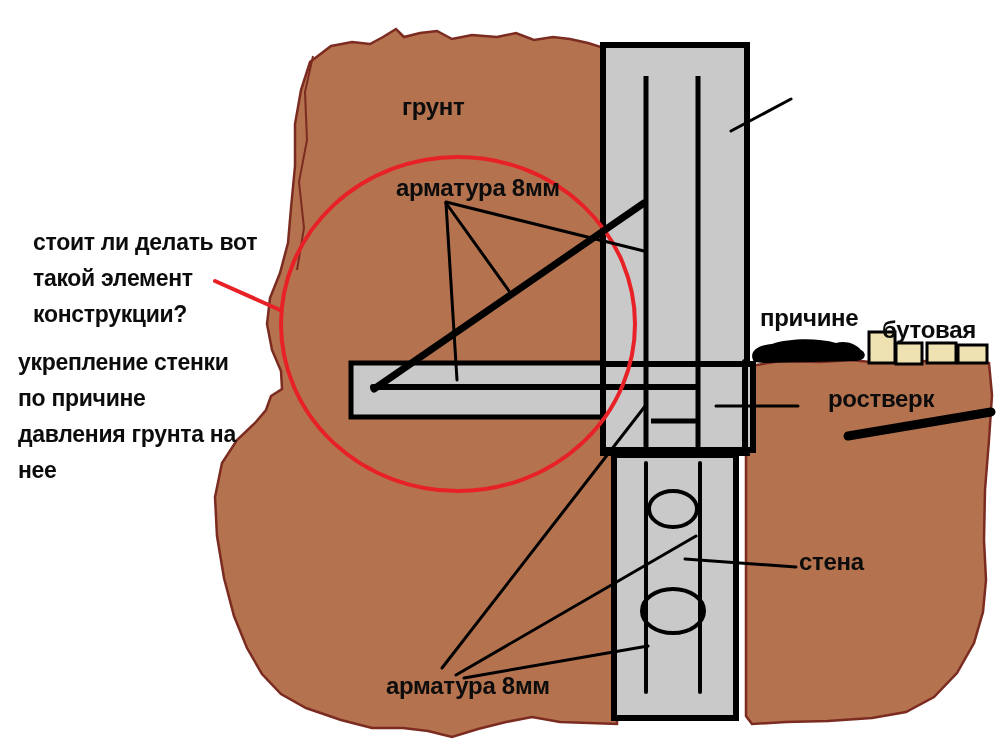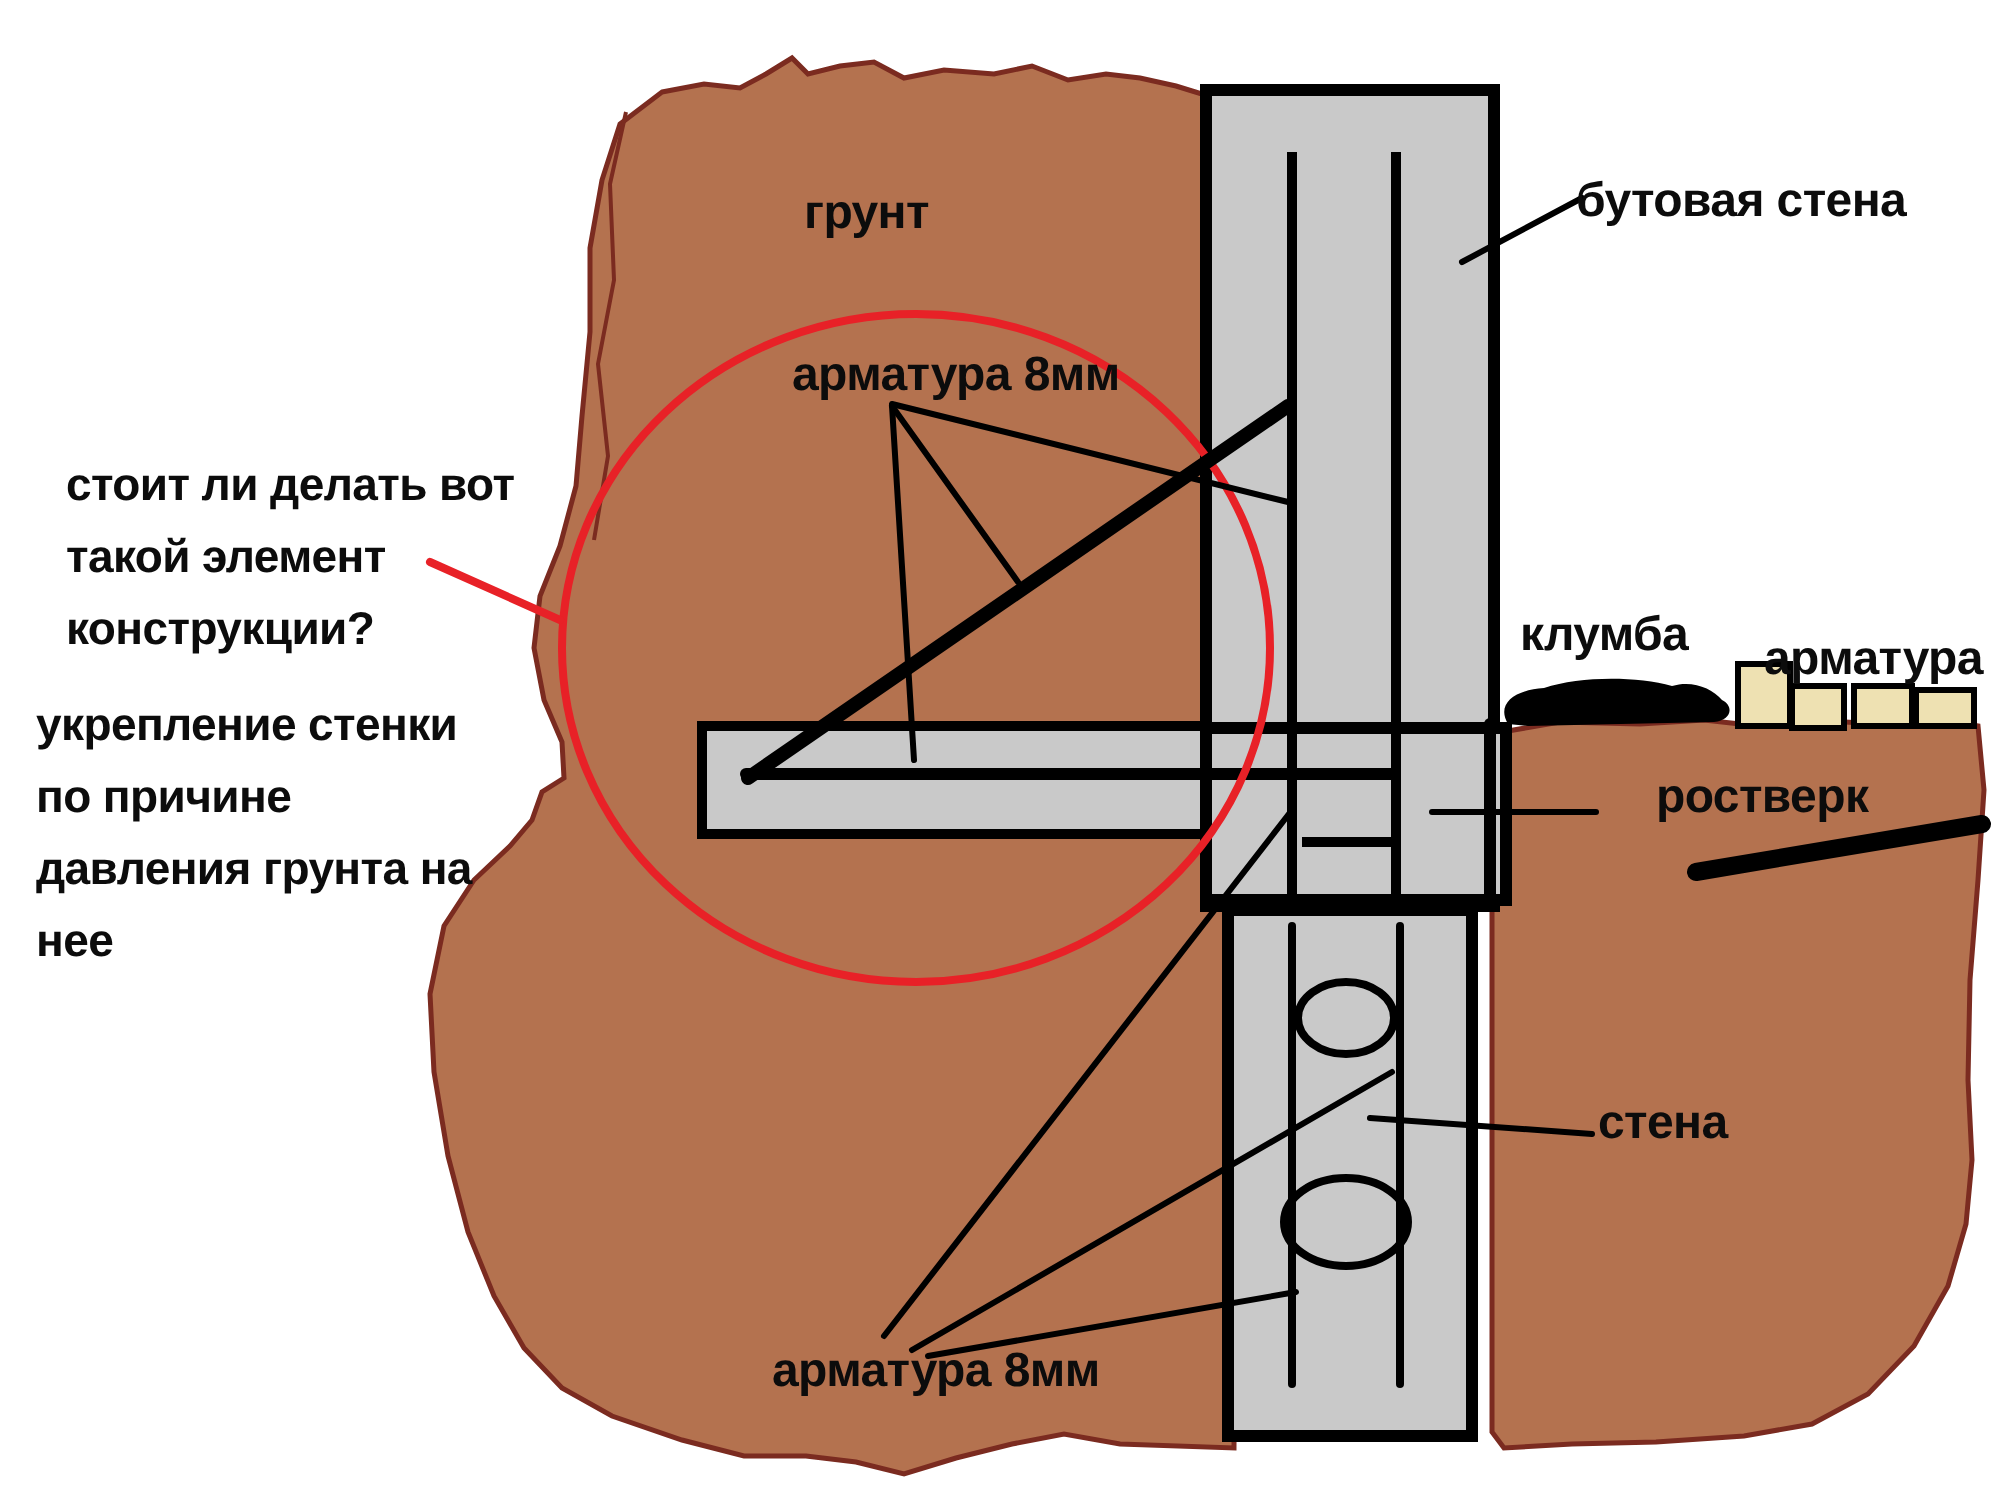--- a/index.html
+++ b/index.html
@@ -90,35 +90,34 @@
                C846 340 856 344 861 350 C867 353 866 360 857 361 L764 363 Z" fill="#000000"></path>
       <rect class="block" x="869" y="332" width="26" height="31" fill="#eee1b2"></rect>
       <rect class="block" x="896" y="343" width="26" height="21" fill="#eee1b2"></rect>
       <rect class="block" x="927" y="343" width="29" height="20" fill="#eee1b2"></rect>
       <rect class="block" x="958" y="345" width="29" height="18" fill="#eee1b2"></rect>
     </g>
   </svg>
 
   <div class="lbl" style="left:402px; top:94px;">грунт</div>
 
-  <div class="lbl" style="left:788px; top:88px;">бутовая стена</div>
 
   <div class="lbl" style="left:396px; top:175px;">арматура 8мм</div>
 
   <div class="lbl para" style="left:18px; top:344px;">укрепление стенки
 по причине
 давления грунта на
 нее</div>
 
   <div class="lbl para" style="left:33px; top:224px;">стоит ли делать вот
 такой элемент
 конструкции?</div>
 
-  <div class="lbl" style="left:760px; top:305px;">клумба</div>
+  <div class="lbl" style="left:760px; top:305px;">причине</div>
 
-  <div class="lbl" style="left:882px; top:317px;">арматура</div>
+  <div class="lbl" style="left:882px; top:317px;">бутовая</div>
 
   <div class="lbl" style="left:801px; top:386px;margin-left:27px;">ростверк</div>
 
   <div class="lbl" style="left:799px; top:549px;">стена</div>
 
   <div class="lbl" style="left:386px; top:673px;">арматура 8мм</div>
 </div>
 
 </body></html>

